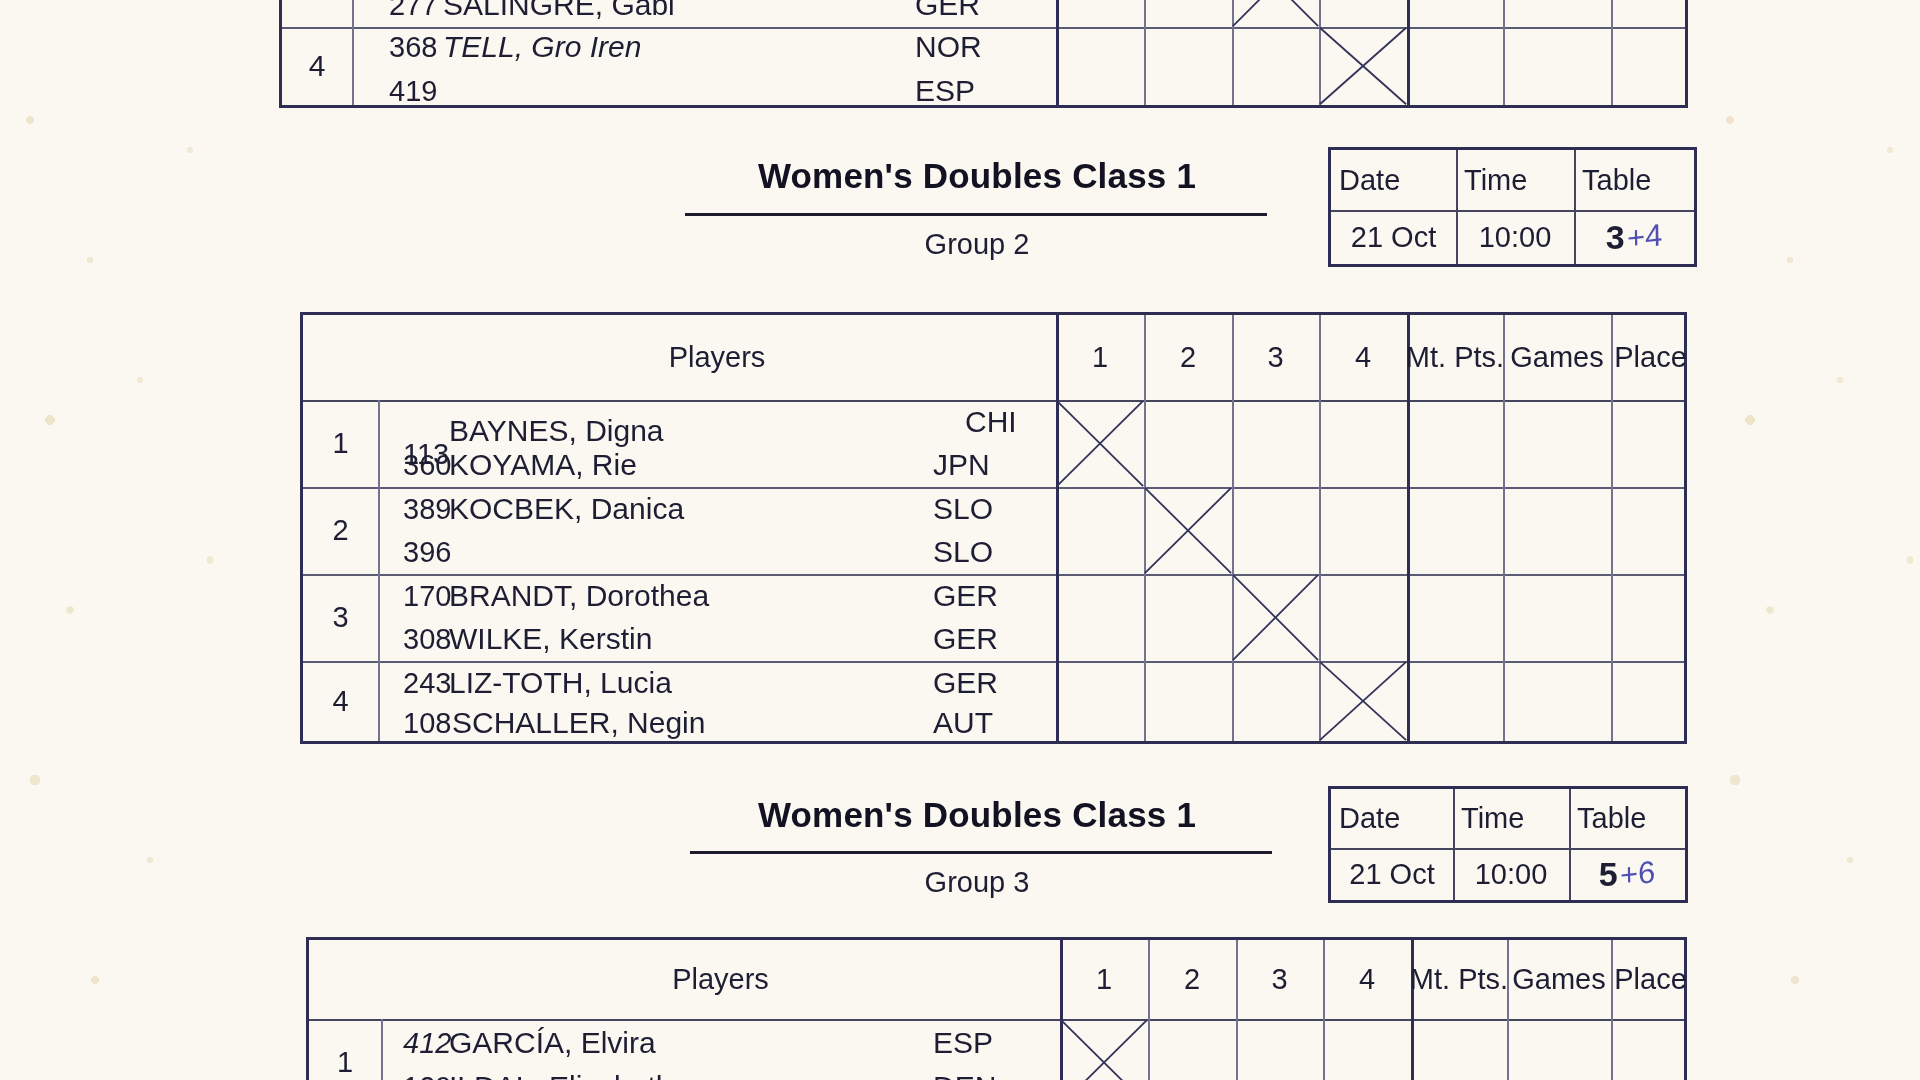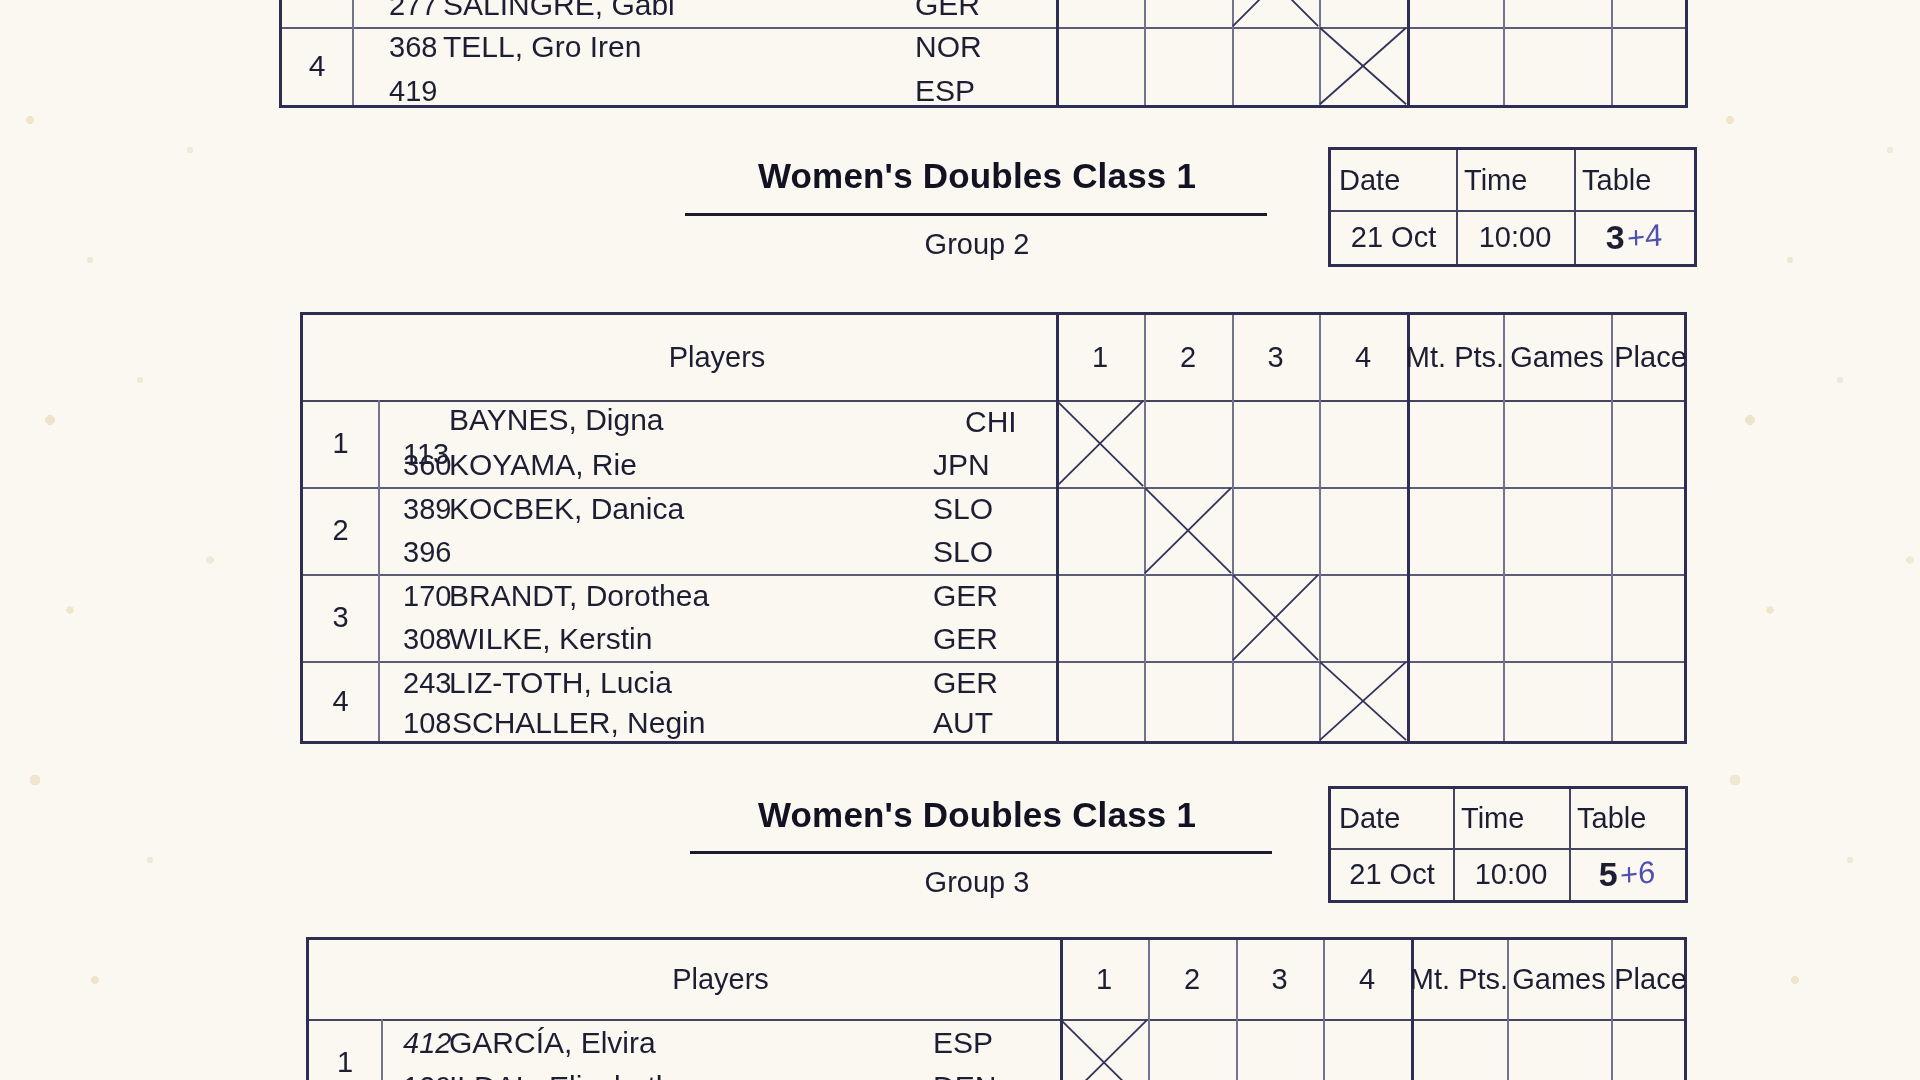--- a/index.html
+++ b/index.html
@@ -74,21 +74,21 @@
   <div class="txt" style="left:633px;top:68px;">GER</div>
   <div class="xmark" style="left:950px;top:3px;width:87px;height:87px;">
     <svg viewBox="0 0 100 100" preserveAspectRatio="none">
         <line x1="1" y1="1" x2="99" y2="99"></line>
         <line x1="99" y1="1" x2="1" y2="99"></line>
       </svg>
   </div>
 
   <div class="ctr num" style="left:0;top:90px;width:70px;height:78px;font-size:30px;">4</div>
   <div class="txt num" style="left:107px;top:110px;">368</div>
-  <div class="txt" style="left:161px;top:110px;">TELL, Gro Iren</div>
+  <div class="txt" style="left:161px;top:110px;font-style:italic;">TELL, Gro Iren</div>
   <div class="txt" style="left:633px;top:110px;">NOR</div>
   <div class="txt num" style="left:107px;top:154px;">419</div>
   <div class="txt" style="left:633px;top:154px;">ESP</div>
   <div class="xmark" style="left:1037px;top:90px;width:88px;height:78px;">
     <svg viewBox="0 0 100 100" preserveAspectRatio="none">
         <line x1="1" y1="1" x2="99" y2="99"></line>
         <line x1="99" y1="1" x2="1" y2="99"></line>
       </svg>
   </div>
 </div>
@@ -132,21 +132,21 @@
   <div class="ctr hdr" style="left:753px;top:0;width:88px;height:85px;">1</div>
   <div class="ctr hdr" style="left:841px;top:0;width:88px;height:85px;">2</div>
   <div class="ctr hdr" style="left:929px;top:0;width:87px;height:85px;">3</div>
   <div class="ctr hdr" style="left:1016px;top:0;width:88px;height:85px;">4</div>
   <div class="ctr hdr" style="left:1104px;top:0;width:96px;height:85px;">Mt. Pts.</div>
   <div class="ctr hdr" style="left:1200px;top:0;width:108px;height:85px;">Games</div>
   <div class="ctr hdr" style="left:1308px;top:0;width:79px;height:85px;">Place</div>
 
   <div class="ctr num" style="left:0;top:85px;width:75px;height:87px;">1</div>
   <div class="txt num" style="left:100px;top:107px;margin-top:32px;">113</div>
-  <div class="txt" style="left:146px;top:105px;">BAYNES, Digna</div>
+  <div class="txt" style="left:146px;top:116px;">BAYNES, Digna</div>
   <div class="txt" style="left:630px;top:107px;margin-left:32px;">CHI</div>
   <div class="txt num" style="left:100px;top:150px;">360</div>
   <div class="txt" style="left:146px;top:150px;">KOYAMA, Rie</div>
   <div class="txt" style="left:630px;top:150px;">JPN</div>
   <div class="xmark" style="left:753px;top:85px;width:88px;height:87px;">
     <svg viewBox="0 0 100 100" preserveAspectRatio="none">
         <line x1="1" y1="1" x2="99" y2="99"></line>
         <line x1="99" y1="1" x2="1" y2="99"></line>
       </svg>
   </div>

